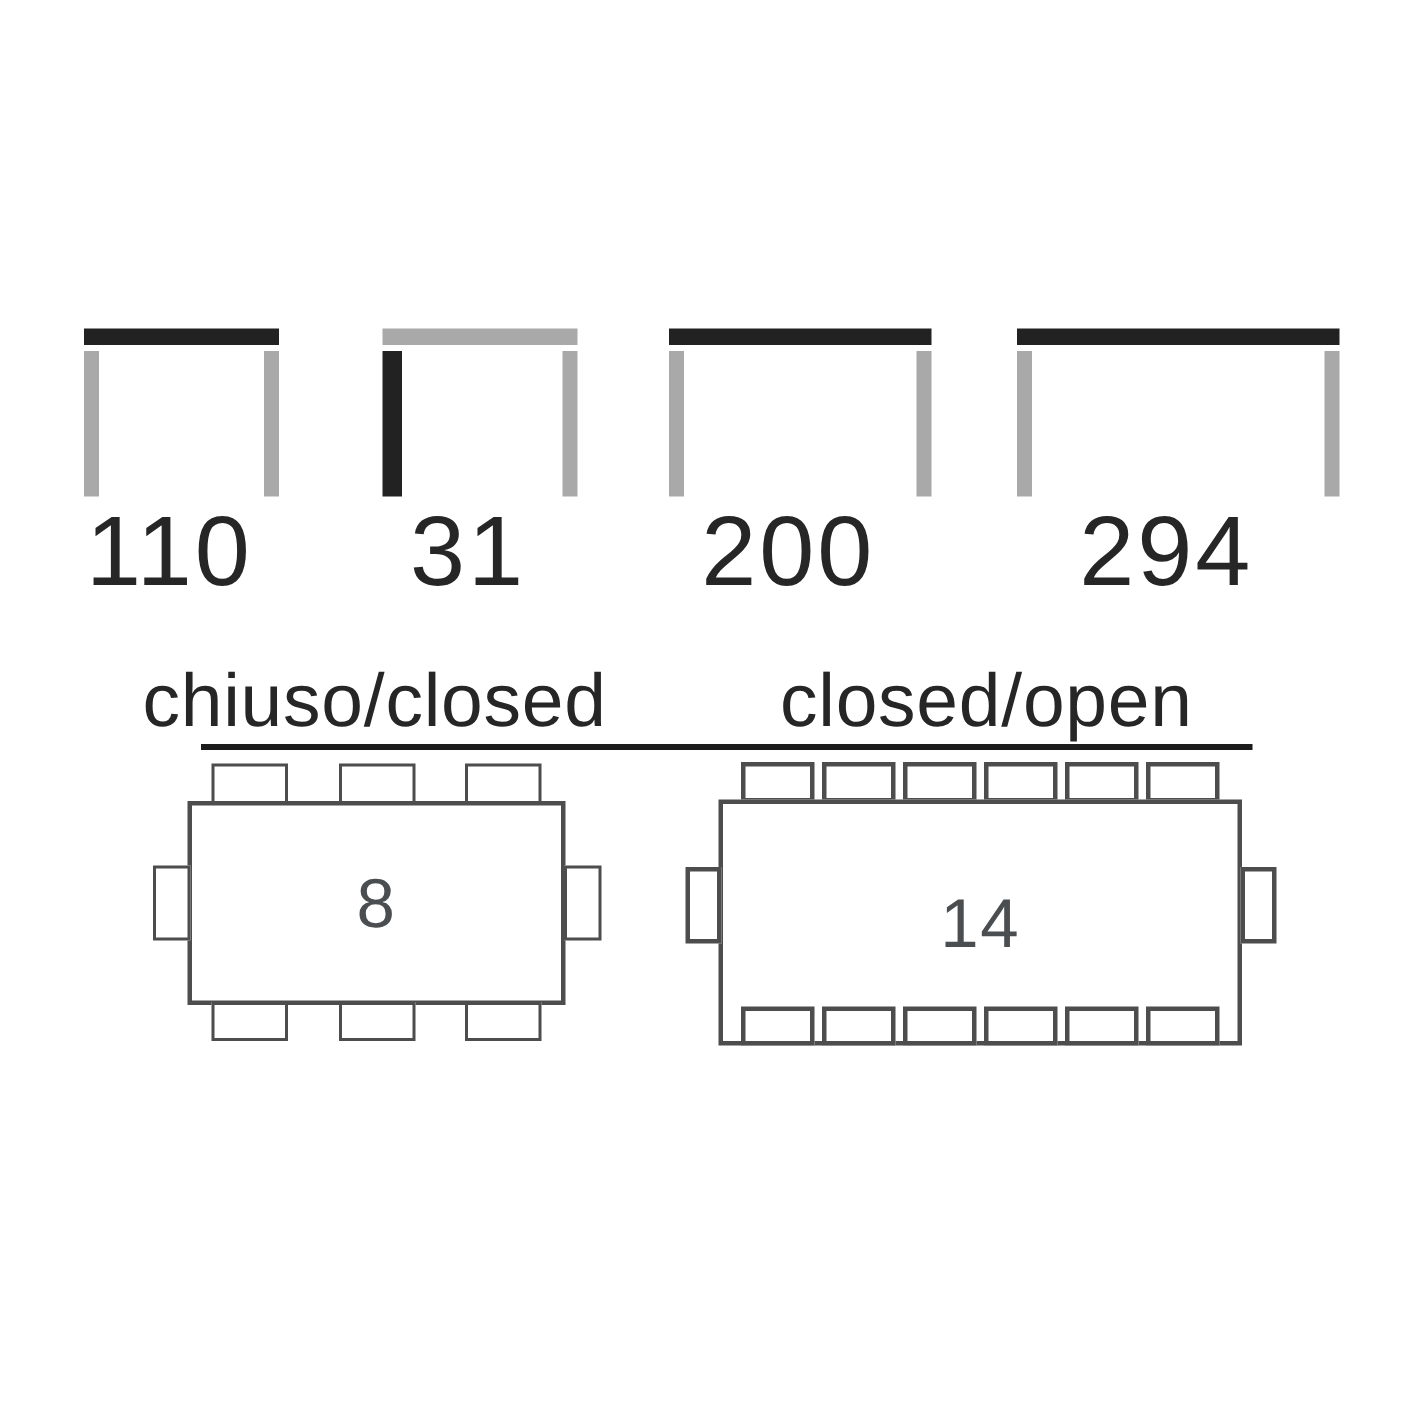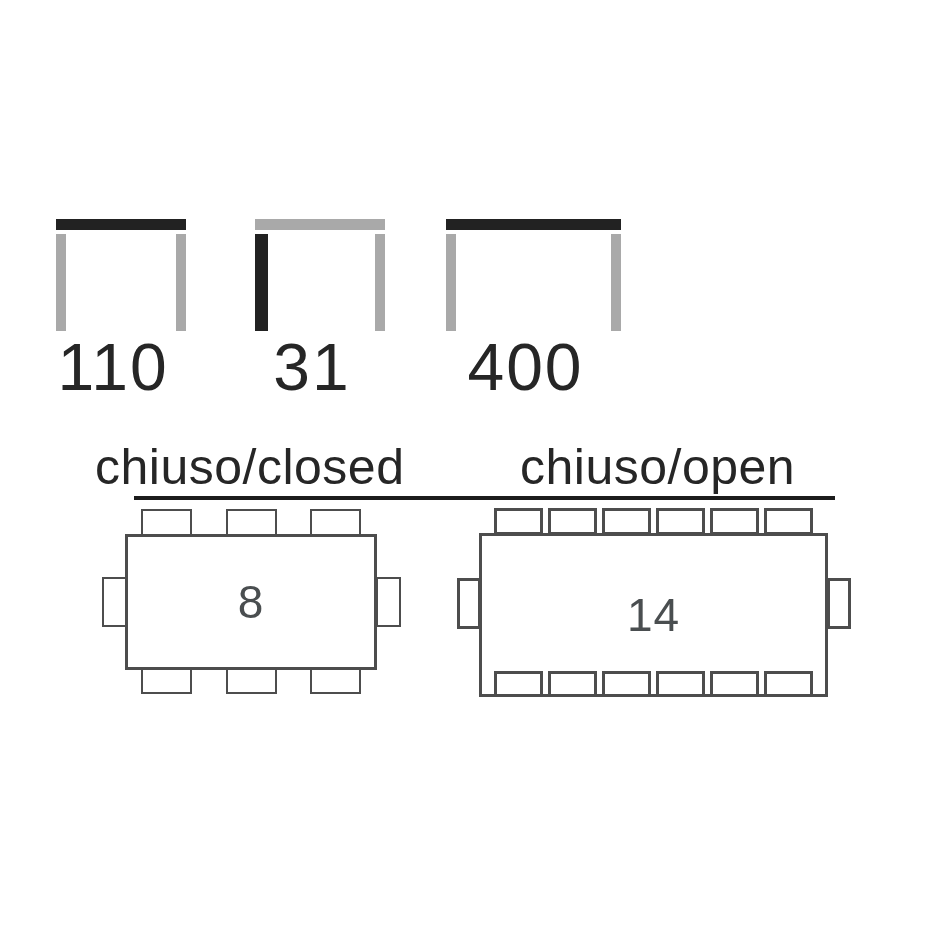--- a/index.html
+++ b/index.html
@@ -101,26 +101,34 @@
     </div>
     <div class="dim-value">31</div>
   </div>
 
   <div class="dim dim3">
     <div class="side-icon">
       <div class="bar dark"></div>
       <div class="leg gray left"></div>
       <div class="leg gray right"></div>
     </div>
-    <div class="dim-value">400</div>
+    <div class="dim-value">200</div>
   </div>
 
+  <div class="dim dim4">
+    <div class="side-icon">
+      <div class="bar dark"></div>
+      <div class="leg gray left"></div>
+      <div class="leg gray right"></div>
+    </div>
+    <div class="dim-value">294</div>
+  </div>
 
   <div class="section-label label-closed">chiuso/closed</div>
-  <div class="section-label label-open">chiuso/open</div>
+  <div class="section-label label-open">closed/open</div>
   <div class="rule"></div>
 
   <div class="plan plan-closed">
     <div class="chair-strip strip-top">
         <div class="chair"></div>
         <div class="chair"></div>
         <div class="chair"></div>
       </div>
     <div class="tabletop">
       <span class="seat-count">8</span>

